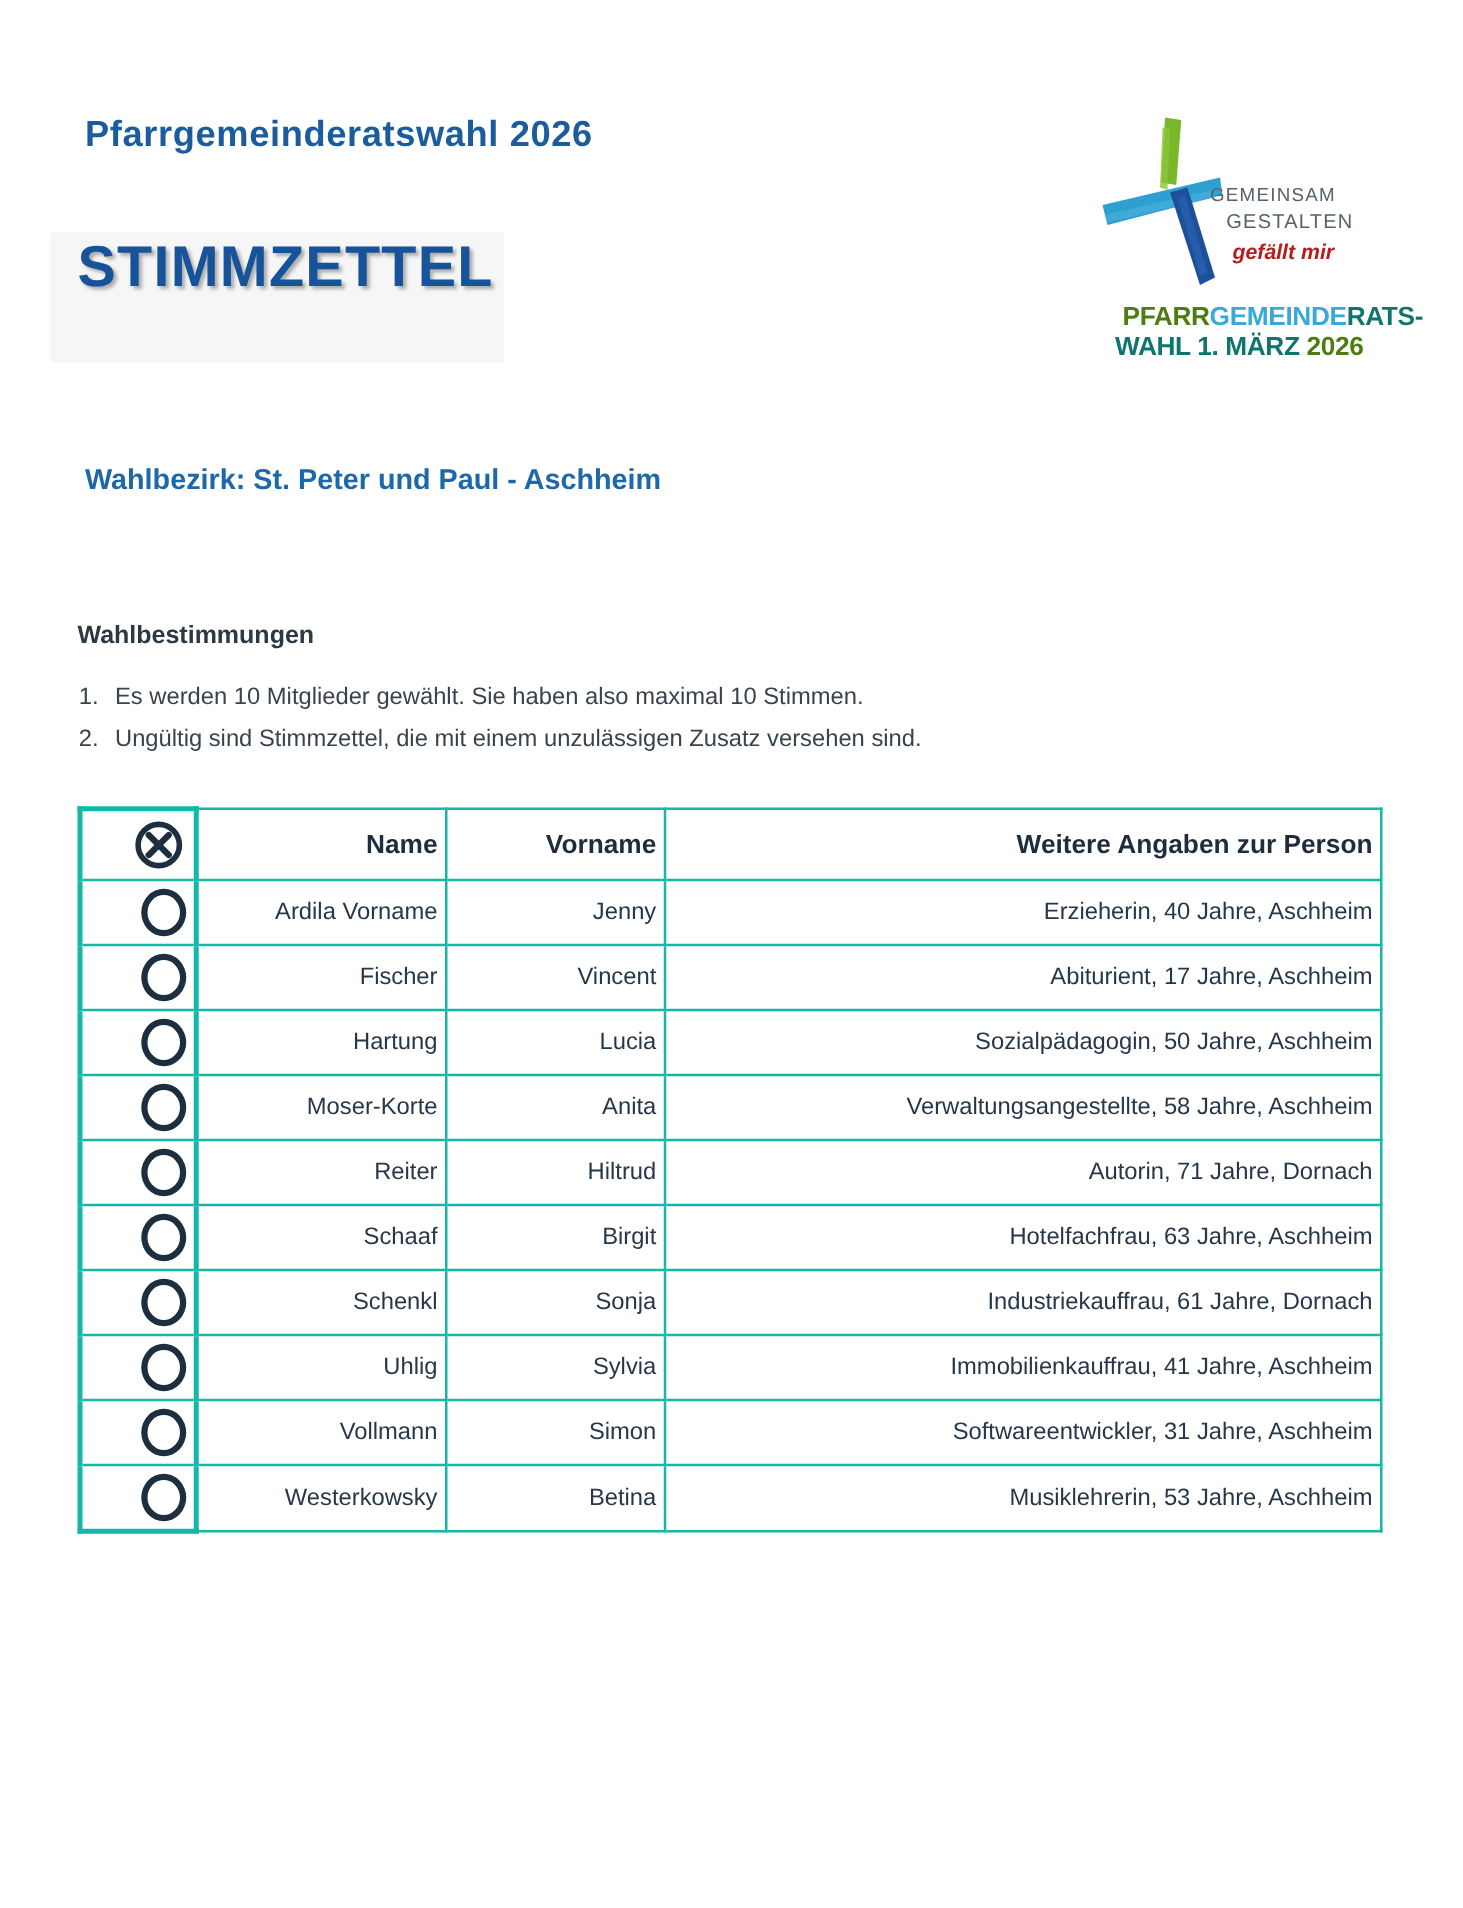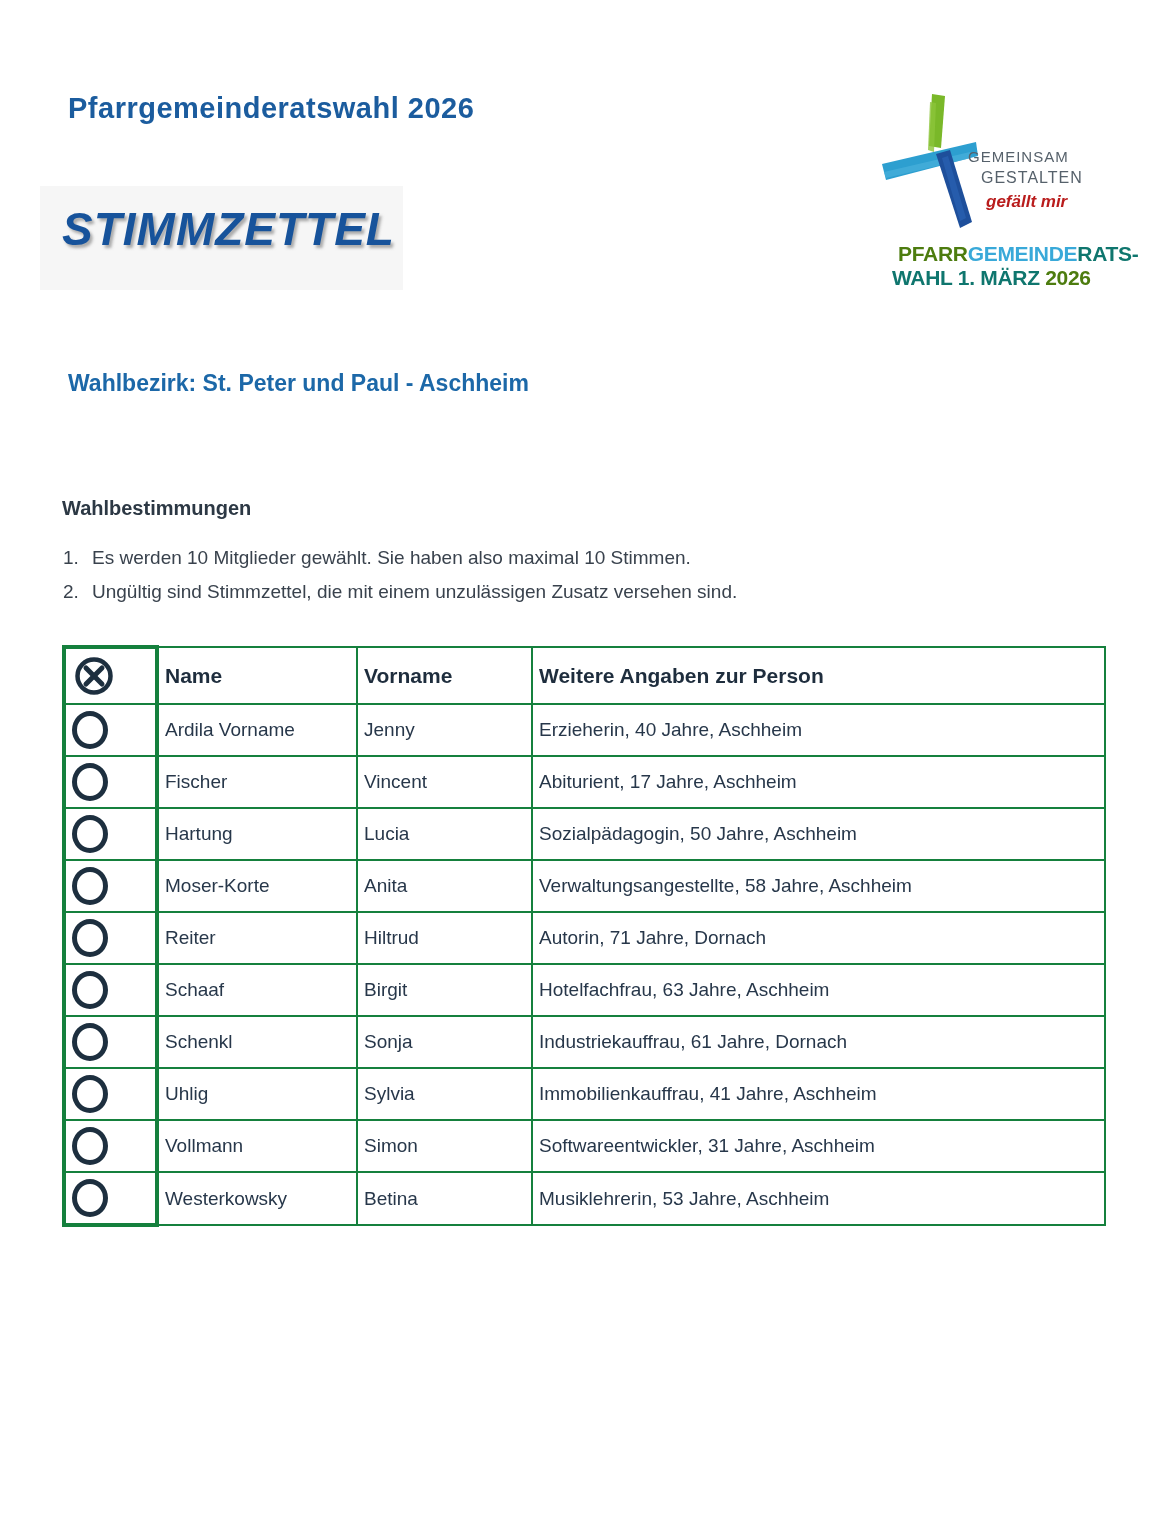--- a/index.html
+++ b/index.html
@@ -11,24 +11,23 @@
   
   .doc-title {
     position:absolute; left:68px; top:92px;
     font-size:29px; font-weight:bold; color:#1b5c9e; letter-spacing:0.5px;
   }
   .heading-box {
     position:absolute; left:40px; top:186px; width:363px; height:104px;
     background:#f6f6f6;
   }
   .heading {
-    position:absolute; left:62px; top:202px;
+    position:absolute; left:62px; top:186px;
     font-size:46px; font-weight:bold; color:#17539b; letter-spacing:1px;
     text-shadow:2.5px 2.5px 3px rgba(110,110,110,0.55);
-    font-style:italic;
   }
   .district {
     position:absolute; left:68px; top:370px;
     font-size:23px; font-weight:bold; color:#1c68a8;
   }
 
   
   .logo { position:absolute; left:880px; top:92px; width:220px; height:225px; }
   .logo-cross { position:absolute; left:0; top:0; width:100px; height:140px; }
   .logo-motto1 { position:absolute; left:88px; top:56px;  font-size:15px; color:#56616b; letter-spacing:1px; }
@@ -49,21 +48,21 @@
   .rules-list { position:absolute; left:63px; top:547px; font-size:19px; color:#39424d; }
   .rule-item { display:flex; margin-bottom:12px; }
   .rule-num { width:29px; flex:0 0 29px; }
 
   
   .ballot-table {
     position:absolute; left:62px; top:645px; width:1041px;
     border-collapse:collapse; table-layout:fixed;
   }
   .ballot-table th, .ballot-table td {
-    border:2px solid #15803d; text-align:left; vertical-align:middle;
+    border:2px solid #14b8a6; text-align:right; vertical-align:middle;
     padding:2px 6px; overflow:hidden;
   }
   .ballot-table th { height:50px; font-size:21px; color:#1e2d3d; font-weight:bold; }
   .ballot-table td { height:46px; font-size:19px; color:#27374a; line-height:1.25; }
   .mark-cell { border-left-width:4px !important; border-right-width:4px !important; }
   thead .mark-cell { border-top-width:4px !important; }
   tbody tr:last-child .mark-cell { border-bottom-width:4px !important; }
   .vote-circle {
     display:inline-block; width:26px; height:28px;
     border:5px solid #1d2f3f; border-radius:50%;

